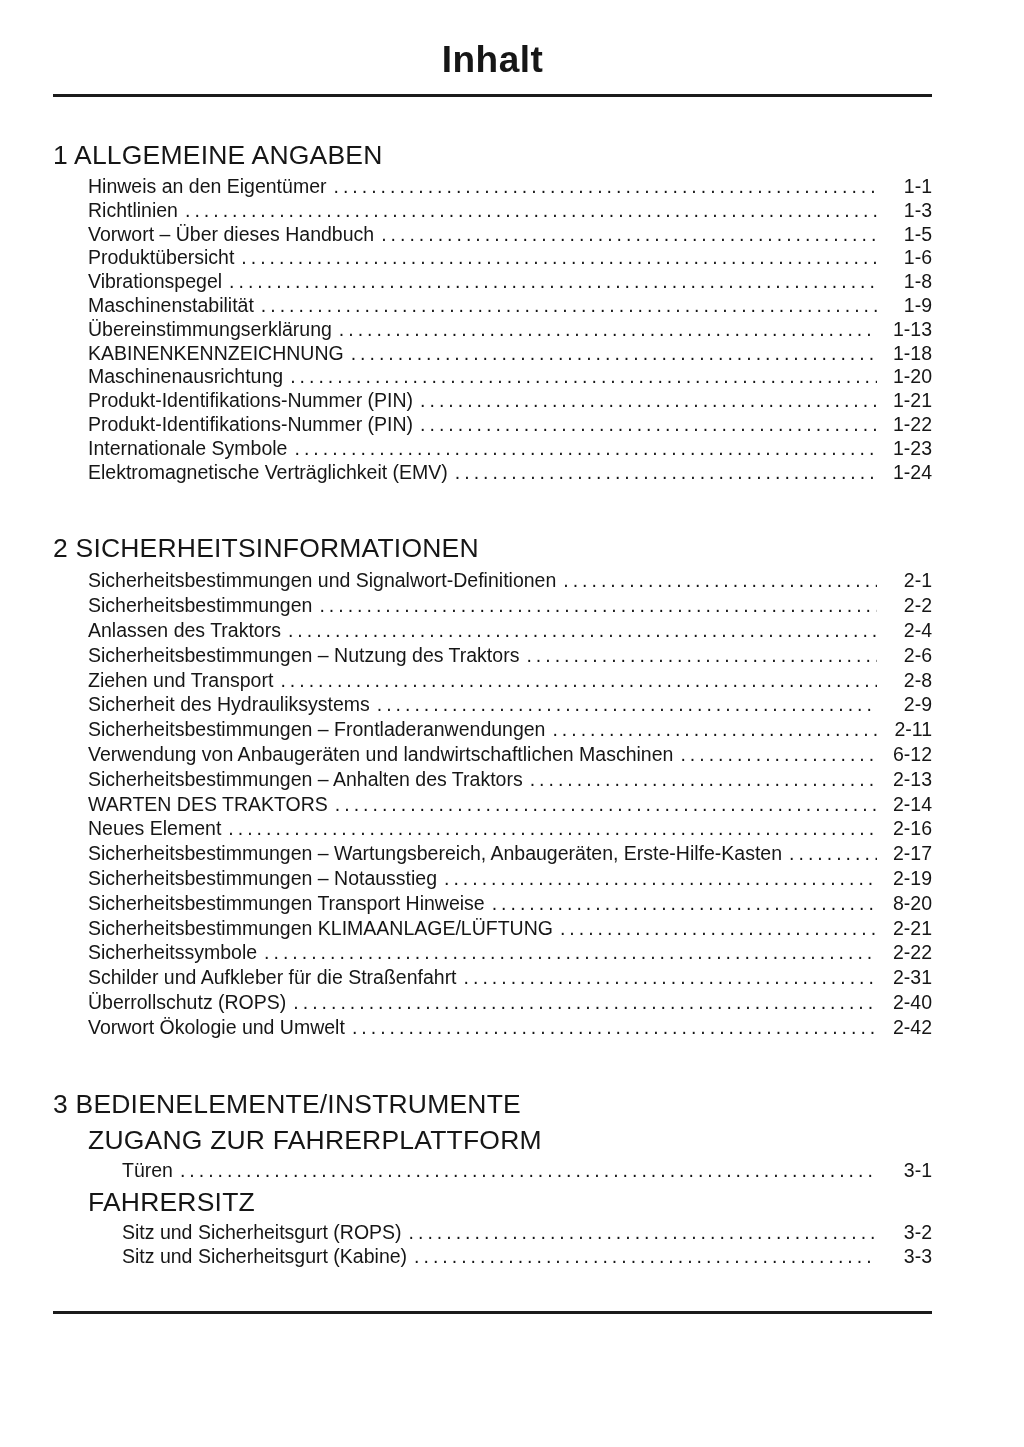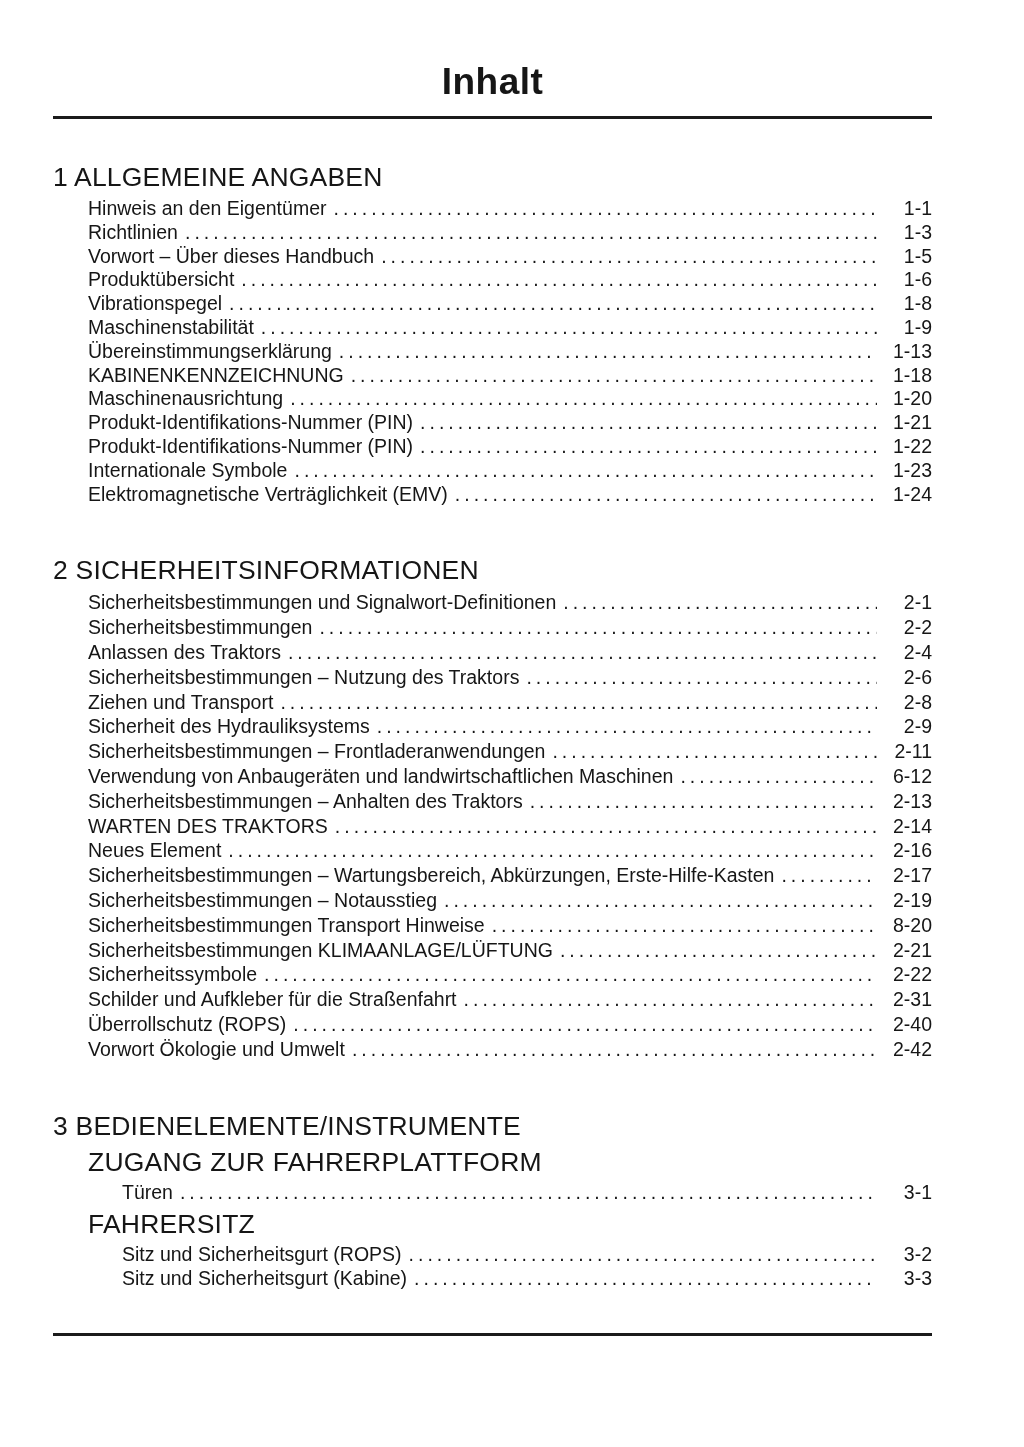--- a/index.html
+++ b/index.html
@@ -15,21 +15,21 @@
     color: #161616;
     overflow: hidden;
   }
   .content {
     position: absolute;
     left: 53px;
     top: 0;
     width: 879px;
   }
   .doc-title {
-    padding-top: 62px;
+    padding-top: 40px;
     text-align: center;
     font-size: 37px;
     line-height: 40px;
     font-weight: 700;
     letter-spacing: 0.5px;
   }
   .rule {
     height: 3px;
     background: #1b1b1b;
     border: 0;
@@ -216,21 +216,21 @@
           <span class="entry-label">WARTEN DES TRAKTORS</span>
           <span class="dot-leader"></span>
           <span class="page-num">2-14</span>
         </div>
         <div class="toc-row">
           <span class="entry-label">Neues Element</span>
           <span class="dot-leader"></span>
           <span class="page-num">2-16</span>
         </div>
         <div class="toc-row">
-          <span class="entry-label">Sicherheitsbestimmungen – Wartungsbereich, Abkürzungen, Erste-Hilfe-Kasten</span>
+          <span class="entry-label">Sicherheitsbestimmungen – Wartungsbereich, Anbaugeräten, Erste-Hilfe-Kasten</span>
           <span class="dot-leader"></span>
           <span class="page-num">2-17</span>
         </div>
         <div class="toc-row">
           <span class="entry-label">Sicherheitsbestimmungen – Notausstieg</span>
           <span class="dot-leader"></span>
           <span class="page-num">2-19</span>
         </div>
         <div class="toc-row">
           <span class="entry-label">Sicherheitsbestimmungen Transport Hinweise</span>

